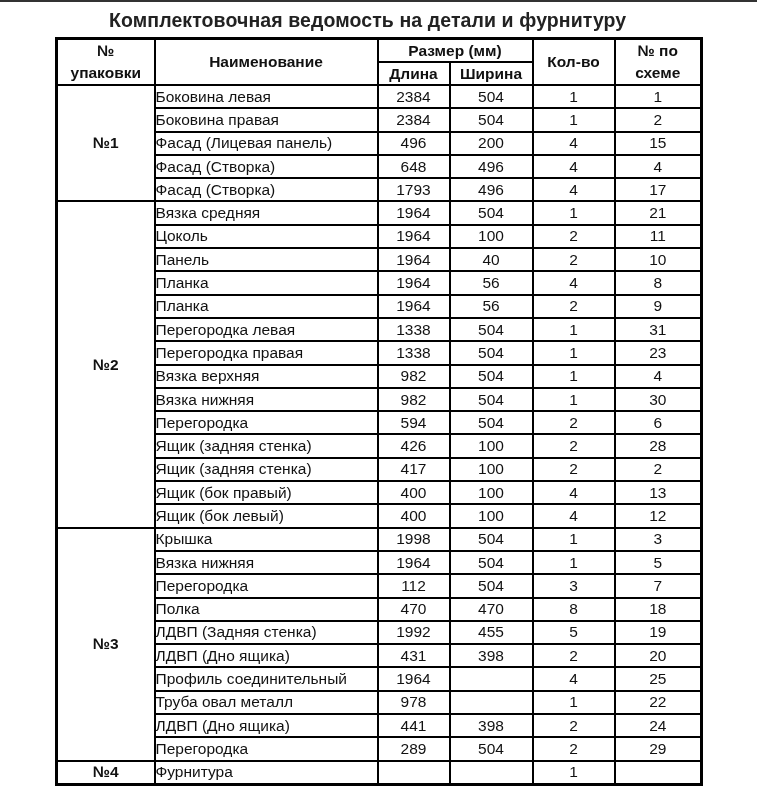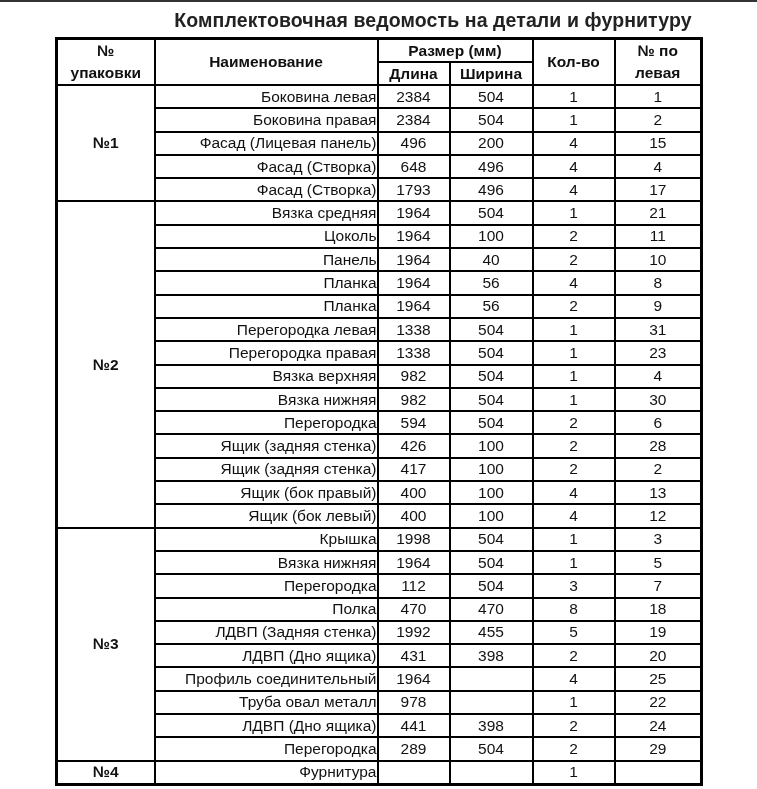--- a/index.html
+++ b/index.html
@@ -1,30 +1,30 @@
 <!DOCTYPE html>
 <html><head>
 <meta charset="utf-8">
 <style>
   html, body { margin: 0; padding: 0; background: #ffffff; }
   body { width: 757px; height: 789px; position: relative; overflow: hidden;
          font-family: "Liberation Sans", sans-serif; color: #111; }
   .topline { position: absolute; left: 0; top: 0; width: 757px; height: 2px; background: #333; }
-  .title { position: absolute; left: 0; top: 9px; width: 757px; text-align: center;
+  .title { position: absolute; left: 0; top: 9px; width: 757px; text-align: left;
            padding-left: 109px; box-sizing: border-box;
            font-size: 19.5px; font-weight: bold; color: #222; letter-spacing: 0.1px; white-space: nowrap; }
   table.sheet { position: absolute; left: 55px; top: 37px; border-collapse: collapse;
                 border: 3px solid #000; table-layout: fixed; }
   table.sheet td, table.sheet th { border: 2px solid #000; padding: 0; font-size: 15.5px; line-height: 20px; white-space: nowrap; overflow: hidden; }
   table.sheet th { font-weight: bold; text-align: center; font-size: 15.5px; }
   table.sheet tr.h1 th { height: 20px; }
   table.sheet tr.h2 th { height: 20px; border-radius: 11px; }
   table.sheet tr.row td { height: 21.3px; }
   td.pack { font-weight: bold; text-align: center; vertical-align: middle; }
-  td.name { text-align: right; padding-left: 2px; }
+  td.name { text-align: left; padding-left: 2px; }
   td.num { text-align: center; }
   th.tall { vertical-align: middle; }
   .hdr-num-line { display: block; line-height: 22px; }
   .footer-cut { position: absolute; left: 548px; top: 783px; font-size: 14px; color: #444; }
 </style>
 </head>
 <body>
 
 <div class="topline"></div>
 <div class="title">Комплектовочная ведомость на детали и фурнитуру</div>
@@ -42,21 +42,21 @@
     <tr class="h1">
       <th rowspan="2" class="tall">
         <span class="hdr-num-line">№</span>
         <span class="hdr-num-line">упаковки</span>
       </th>
       <th rowspan="2" class="tall">Наименование</th>
       <th colspan="2">Размер (мм)</th>
       <th rowspan="2" class="tall">Кол-во</th>
       <th rowspan="2" class="tall">
         <span class="hdr-num-line">№ по</span>
-        <span class="hdr-num-line">левая</span>
+        <span class="hdr-num-line">схеме</span>
       </th>
     </tr>
     <tr class="h2">
       <th>Длина</th>
       <th>Ширина</th>
     </tr>
   </thead>
   <tbody id="table-body">
       <tr class="row">
         <td class="pack" rowspan="5">№1</td>

